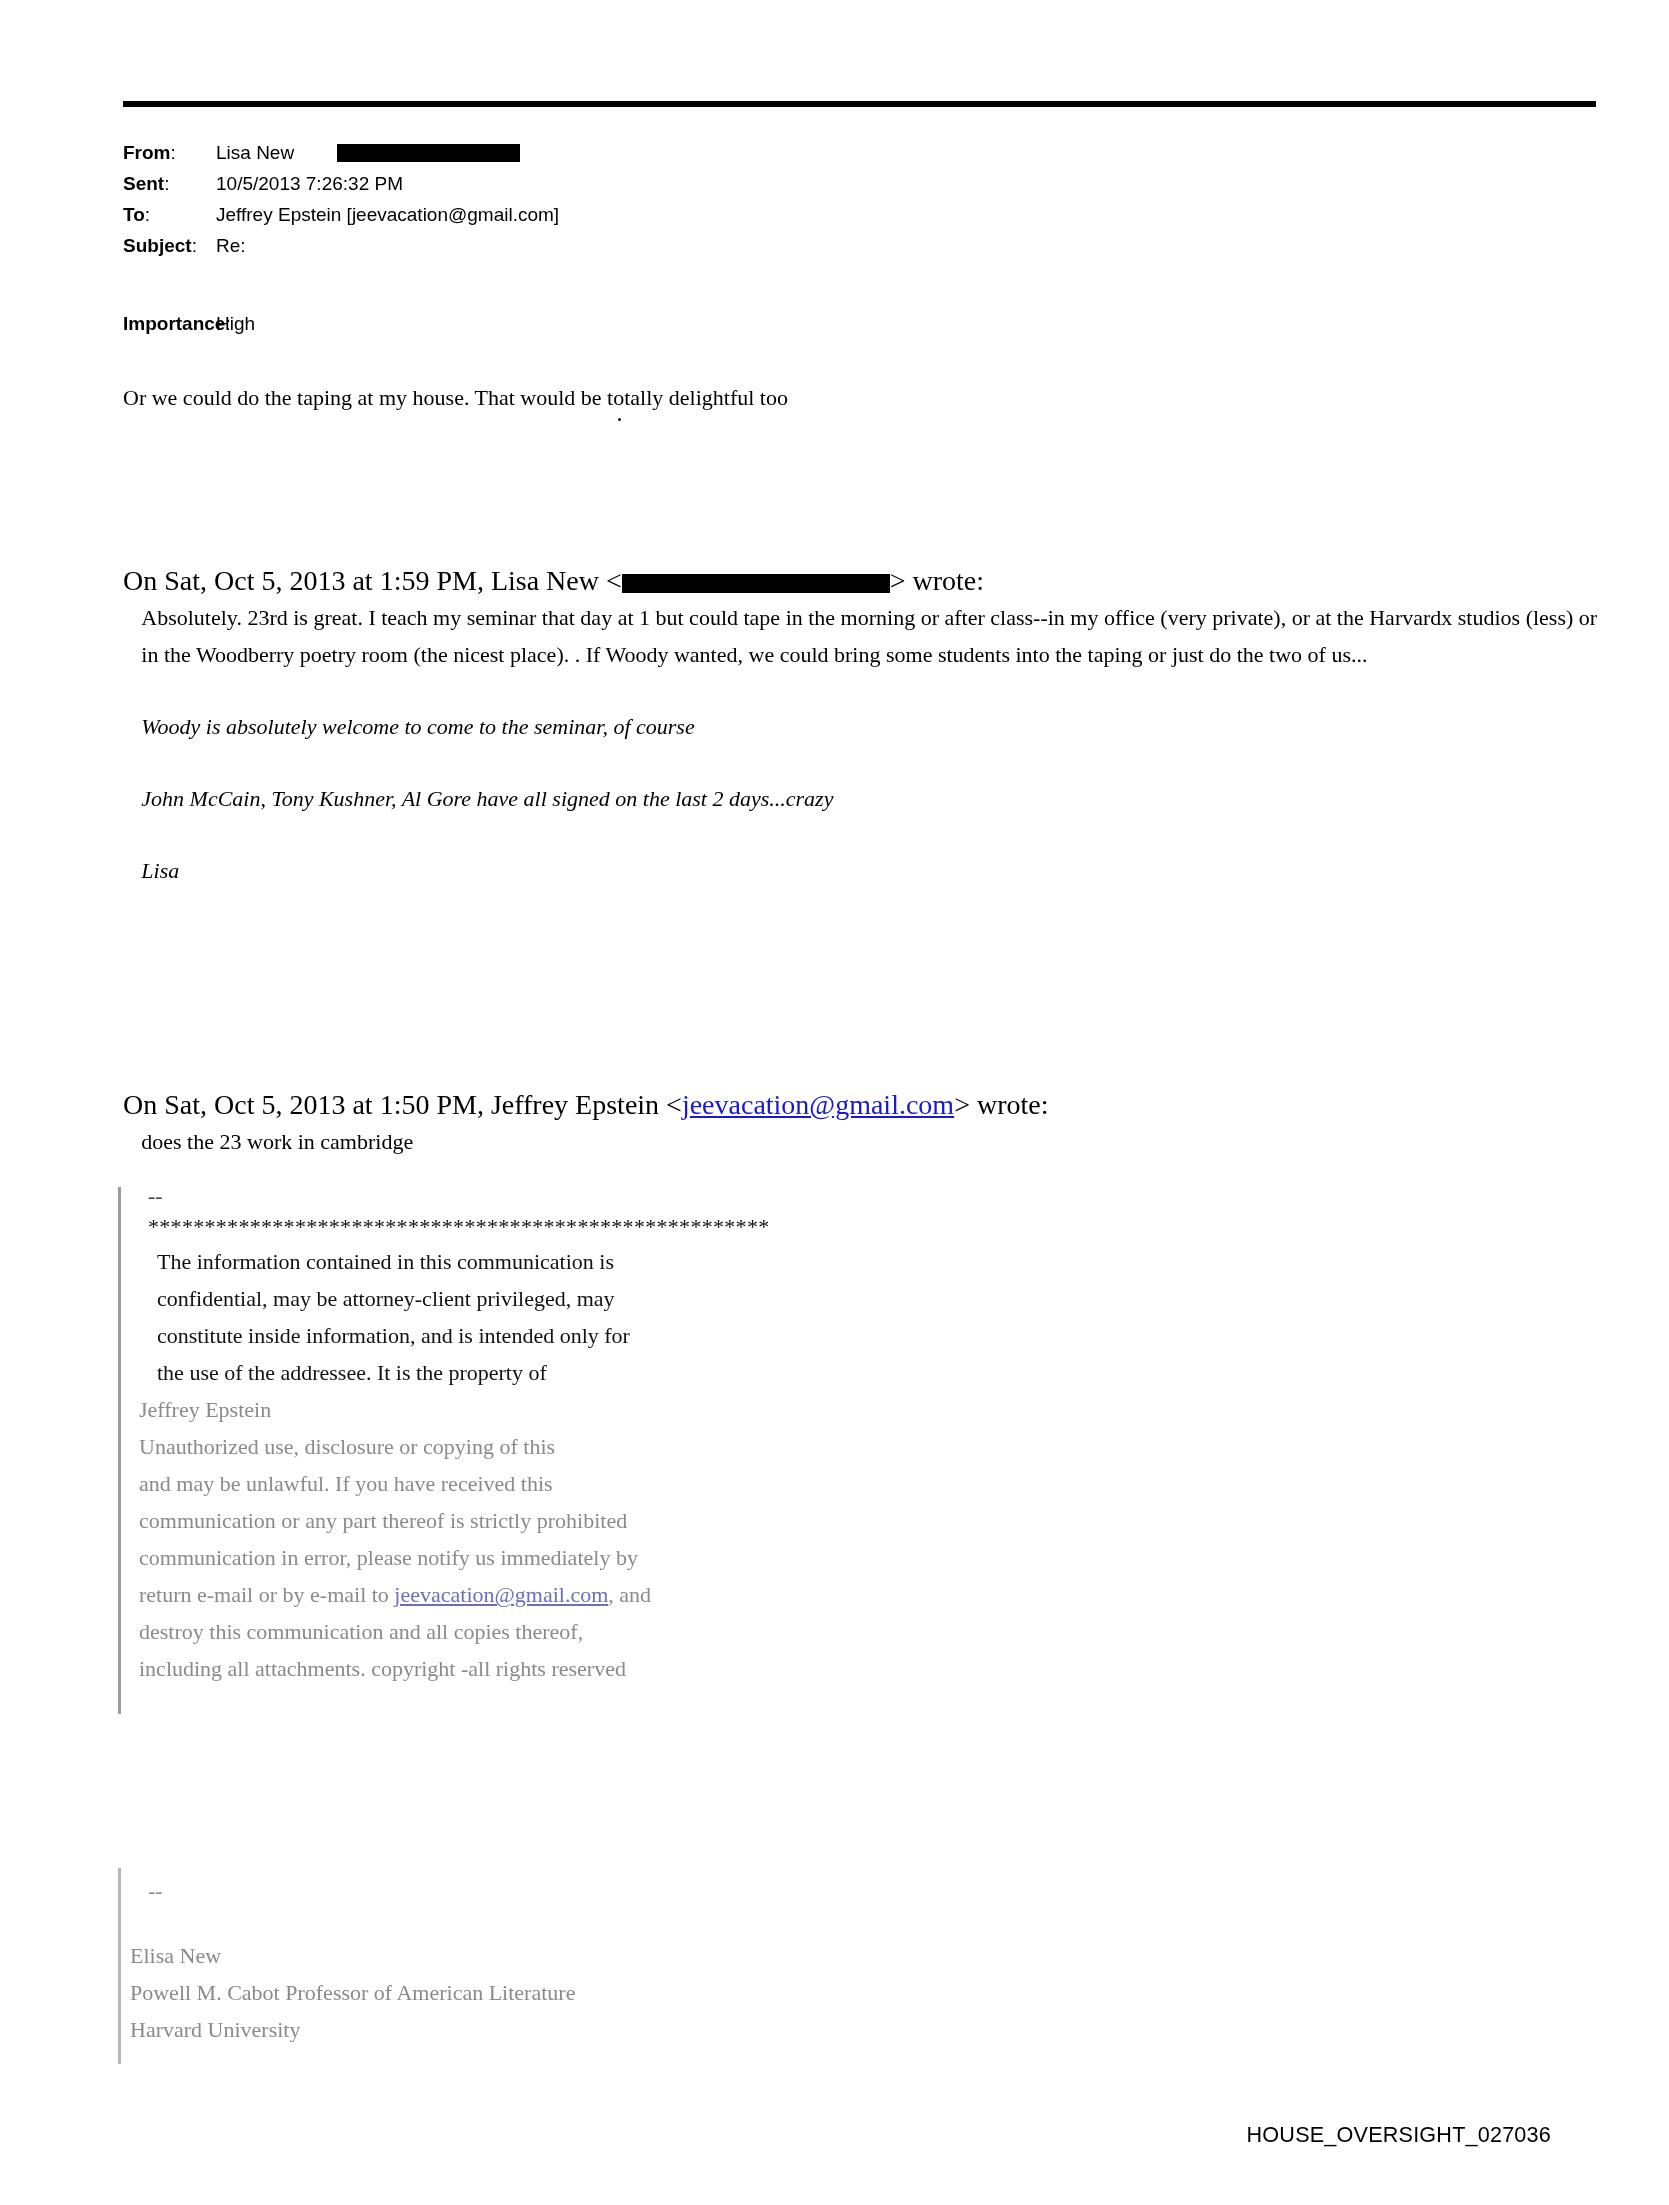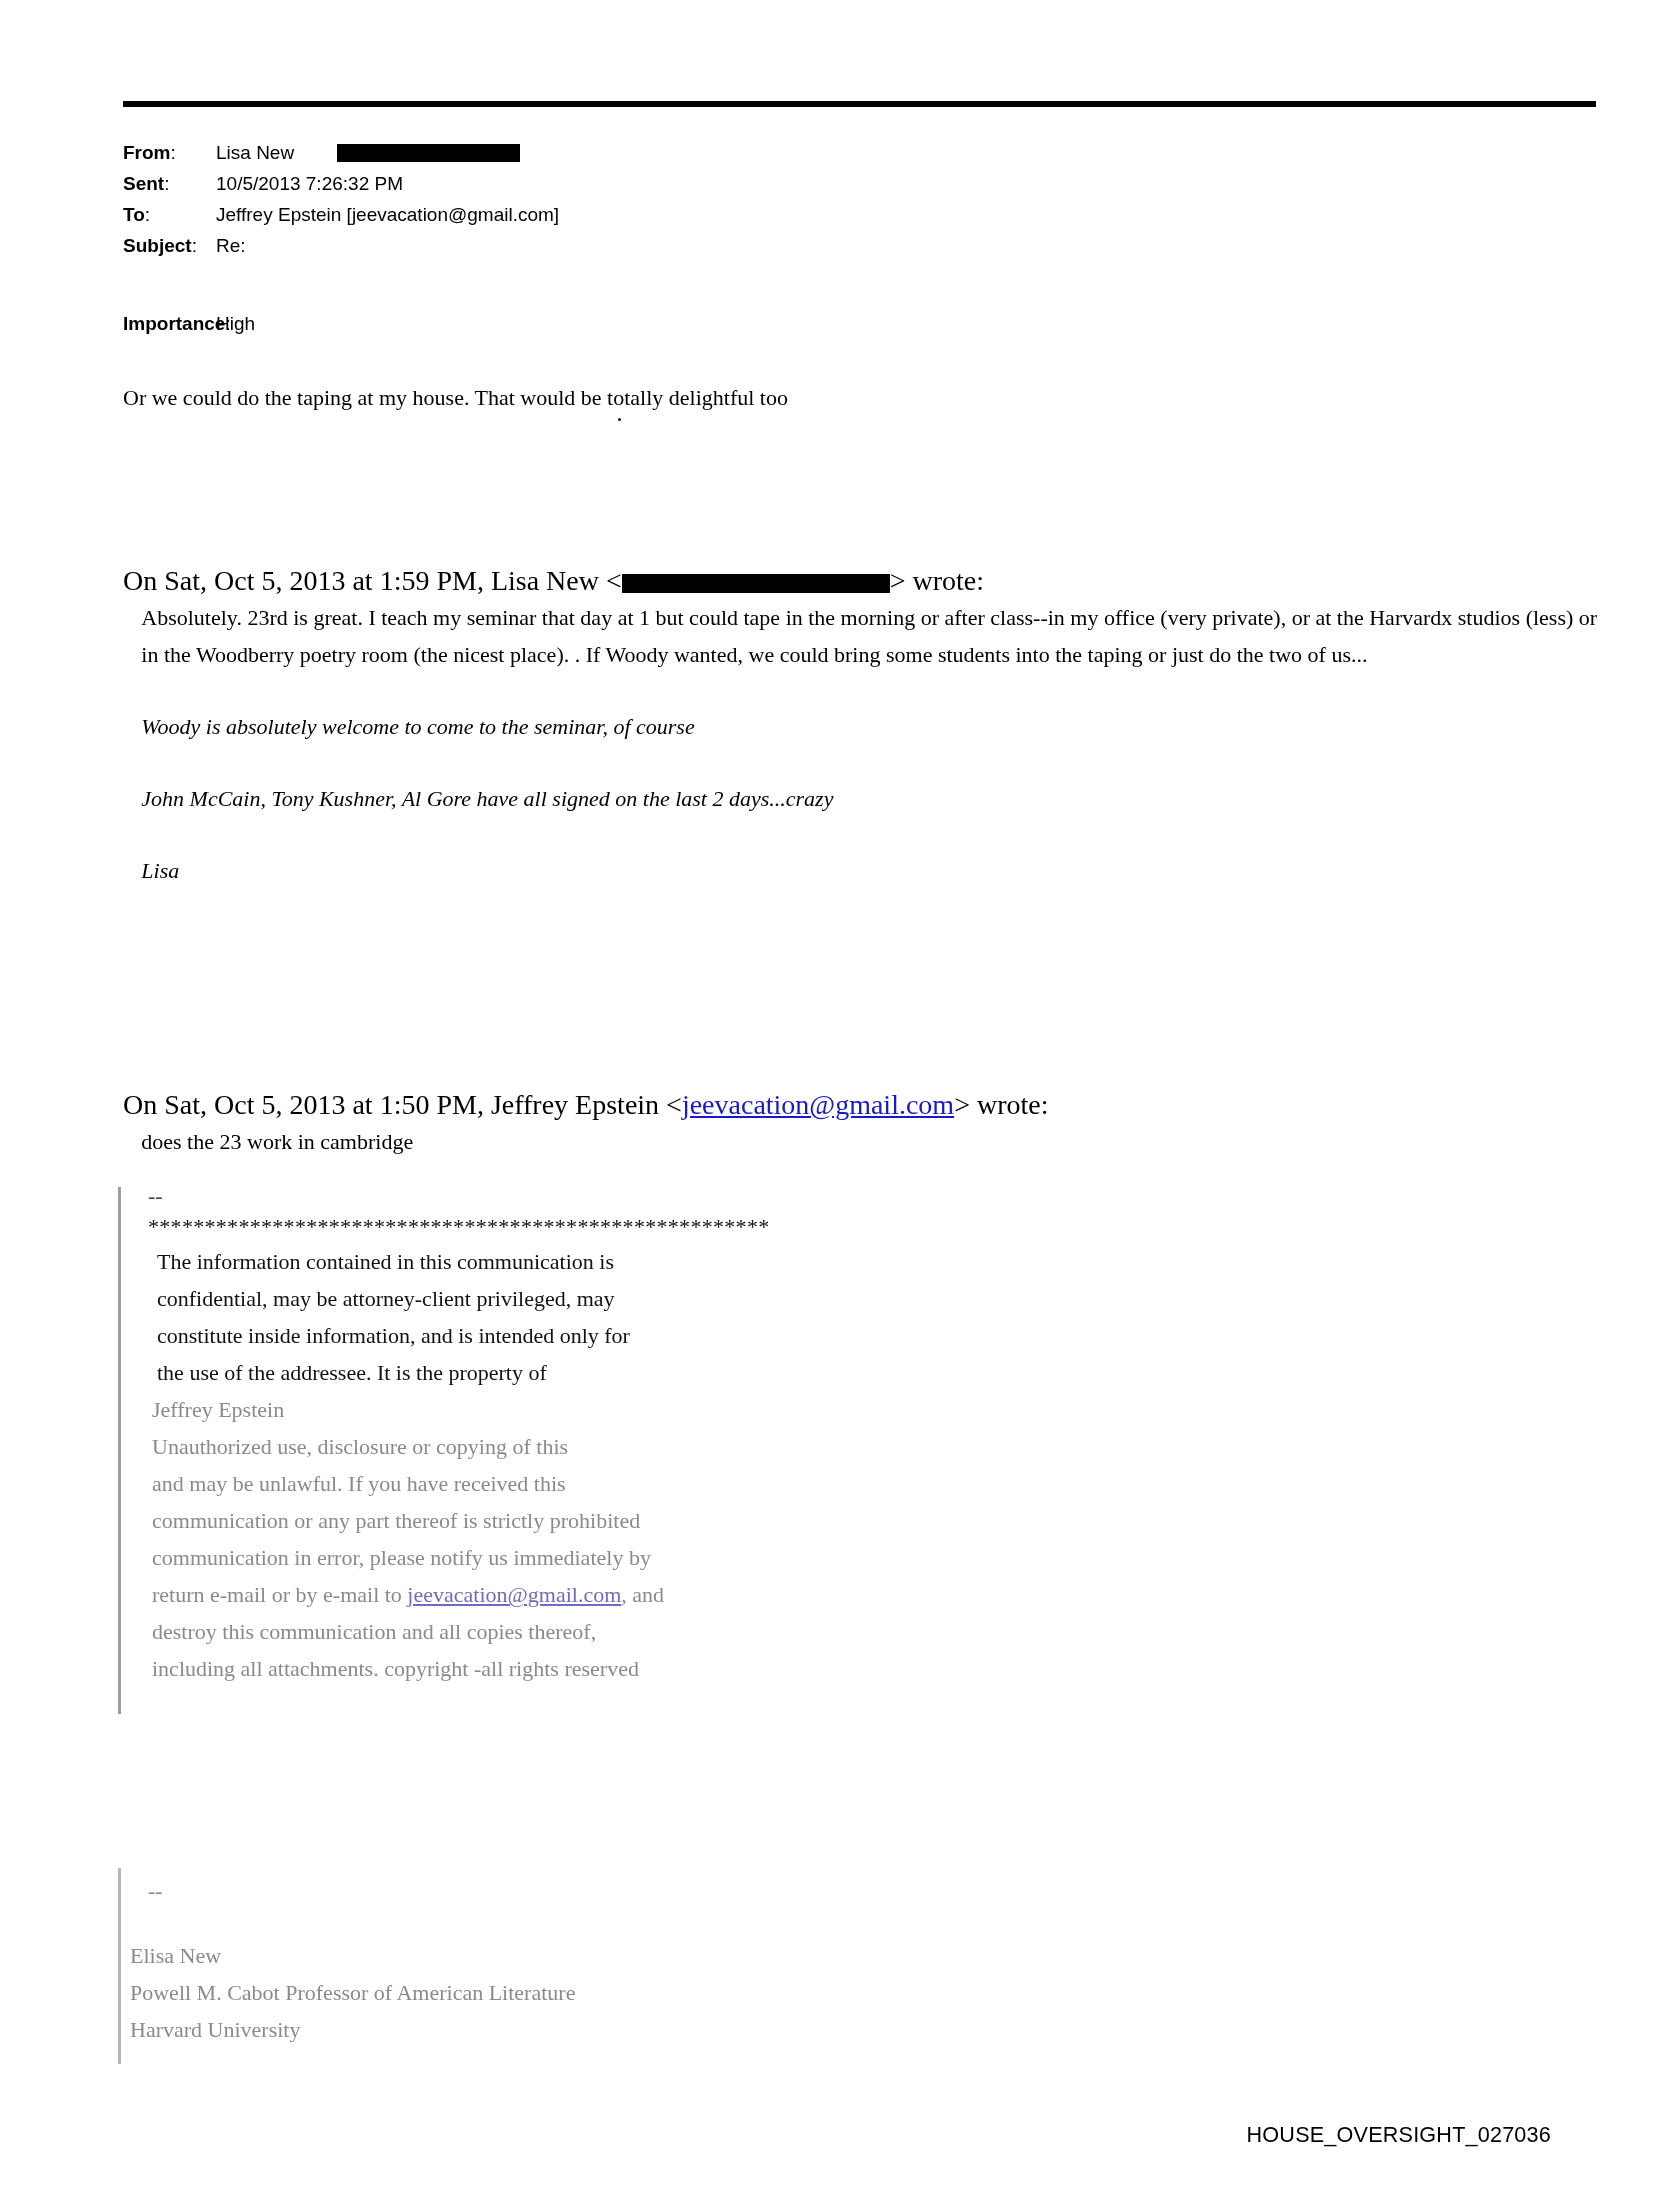--- a/index.html
+++ b/index.html
@@ -180,21 +180,21 @@
     word-break: break-all;
     width: 982px;
   }
   .disc {
     margin-left: 34px;
     font-size: 22px;
     line-height: 37px;
     color: #111;
   }
   .disc-faded-block {
-    margin-left: 29px;
+    margin-left: 16px;
     font-size: 22px;
     line-height: 37px;
     color: #8a8a8a;
   }
   .disc-faded-block a {
     color: #6d6dbb;
     text-decoration: underline;
   }
   .tail-dashes {
     position: absolute;

